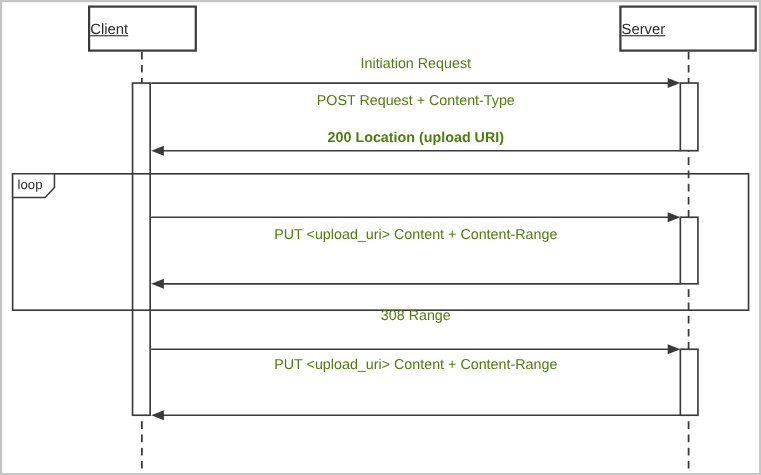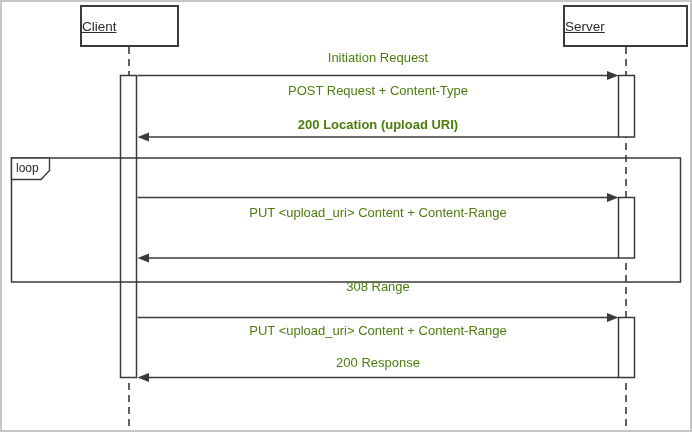--- a/index.html
+++ b/index.html
@@ -108,15 +108,14 @@
   <div class="loop-operator">loop</div>
 
   <div class="msg-label lbl-initiation">Initiation Request</div>
   <div class="msg-label lbl-post">POST Request + Content-Type</div>
   <div class="msg-label lbl-location">200 Location (upload URI)</div>
 
   <div class="msg-label lbl-put1">PUT &lt;upload_uri&gt; Content + Content-Range</div>
   <div class="msg-label lbl-range">308 Range</div>
 
   <div class="msg-label lbl-put2">PUT &lt;upload_uri&gt; Content + Content-Range</div>
-  <div class="msg-label lbl-response">200 Response</div>
 
 </div>
 
 </body></html>

